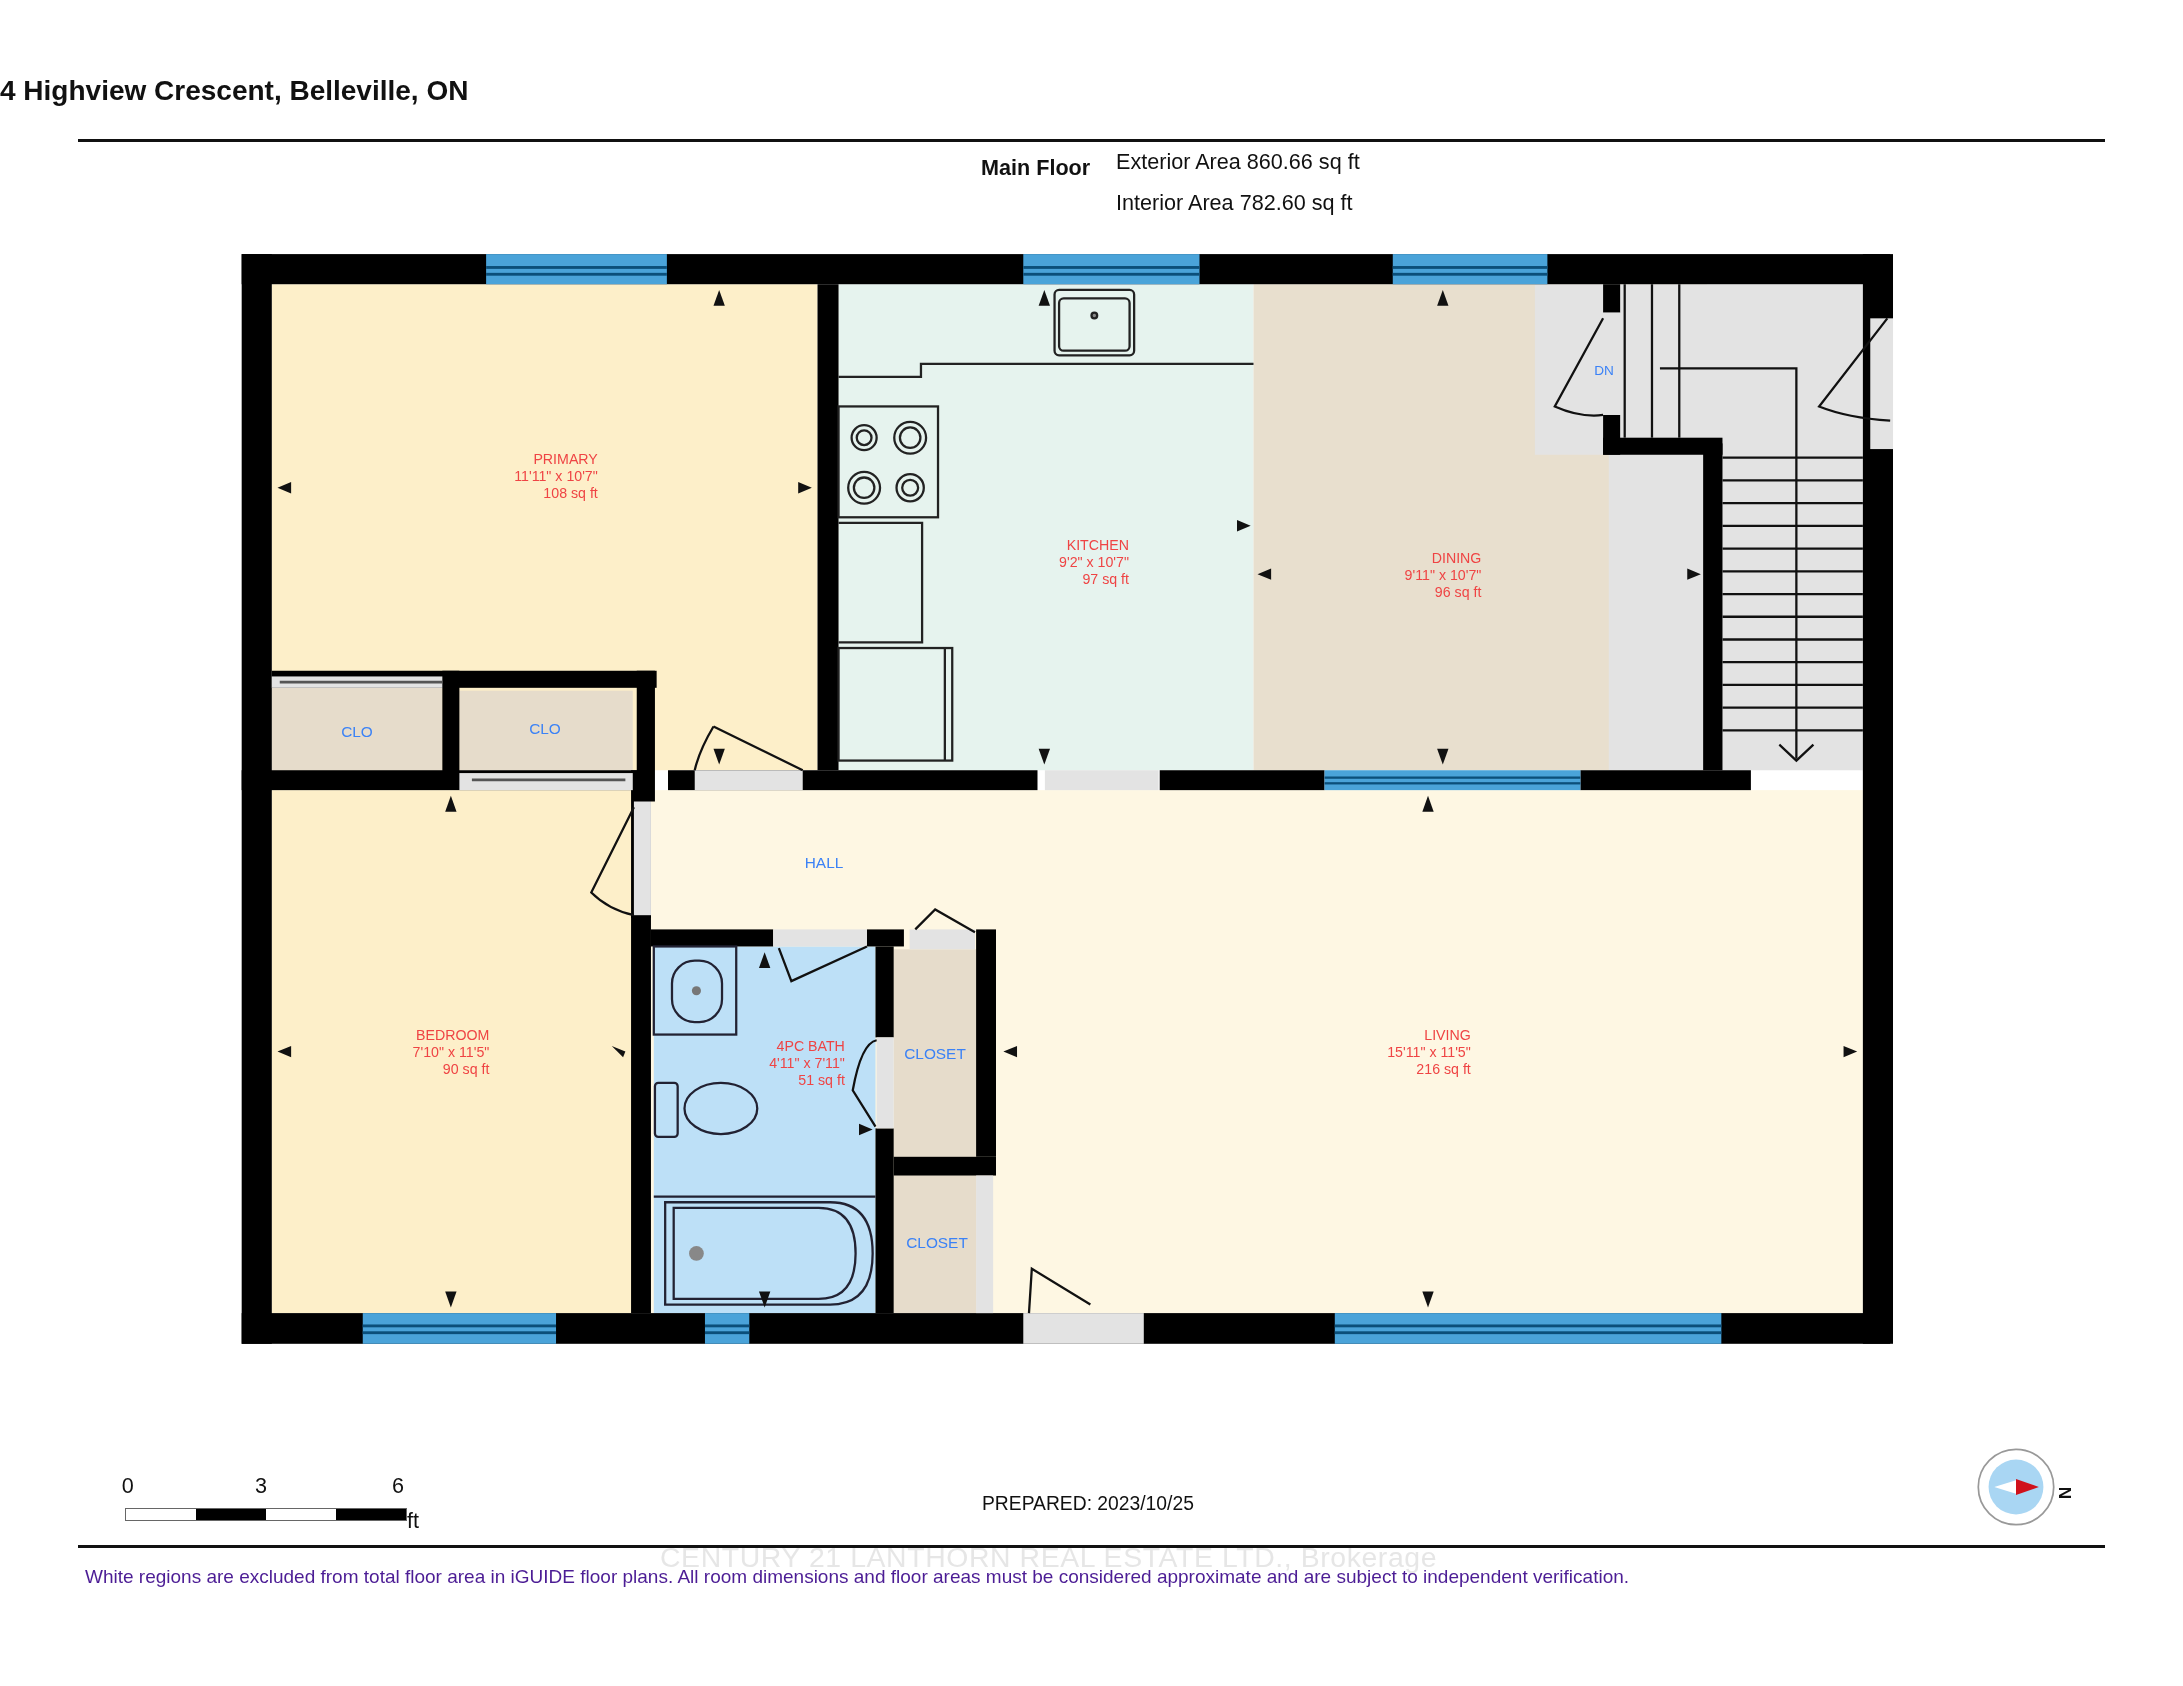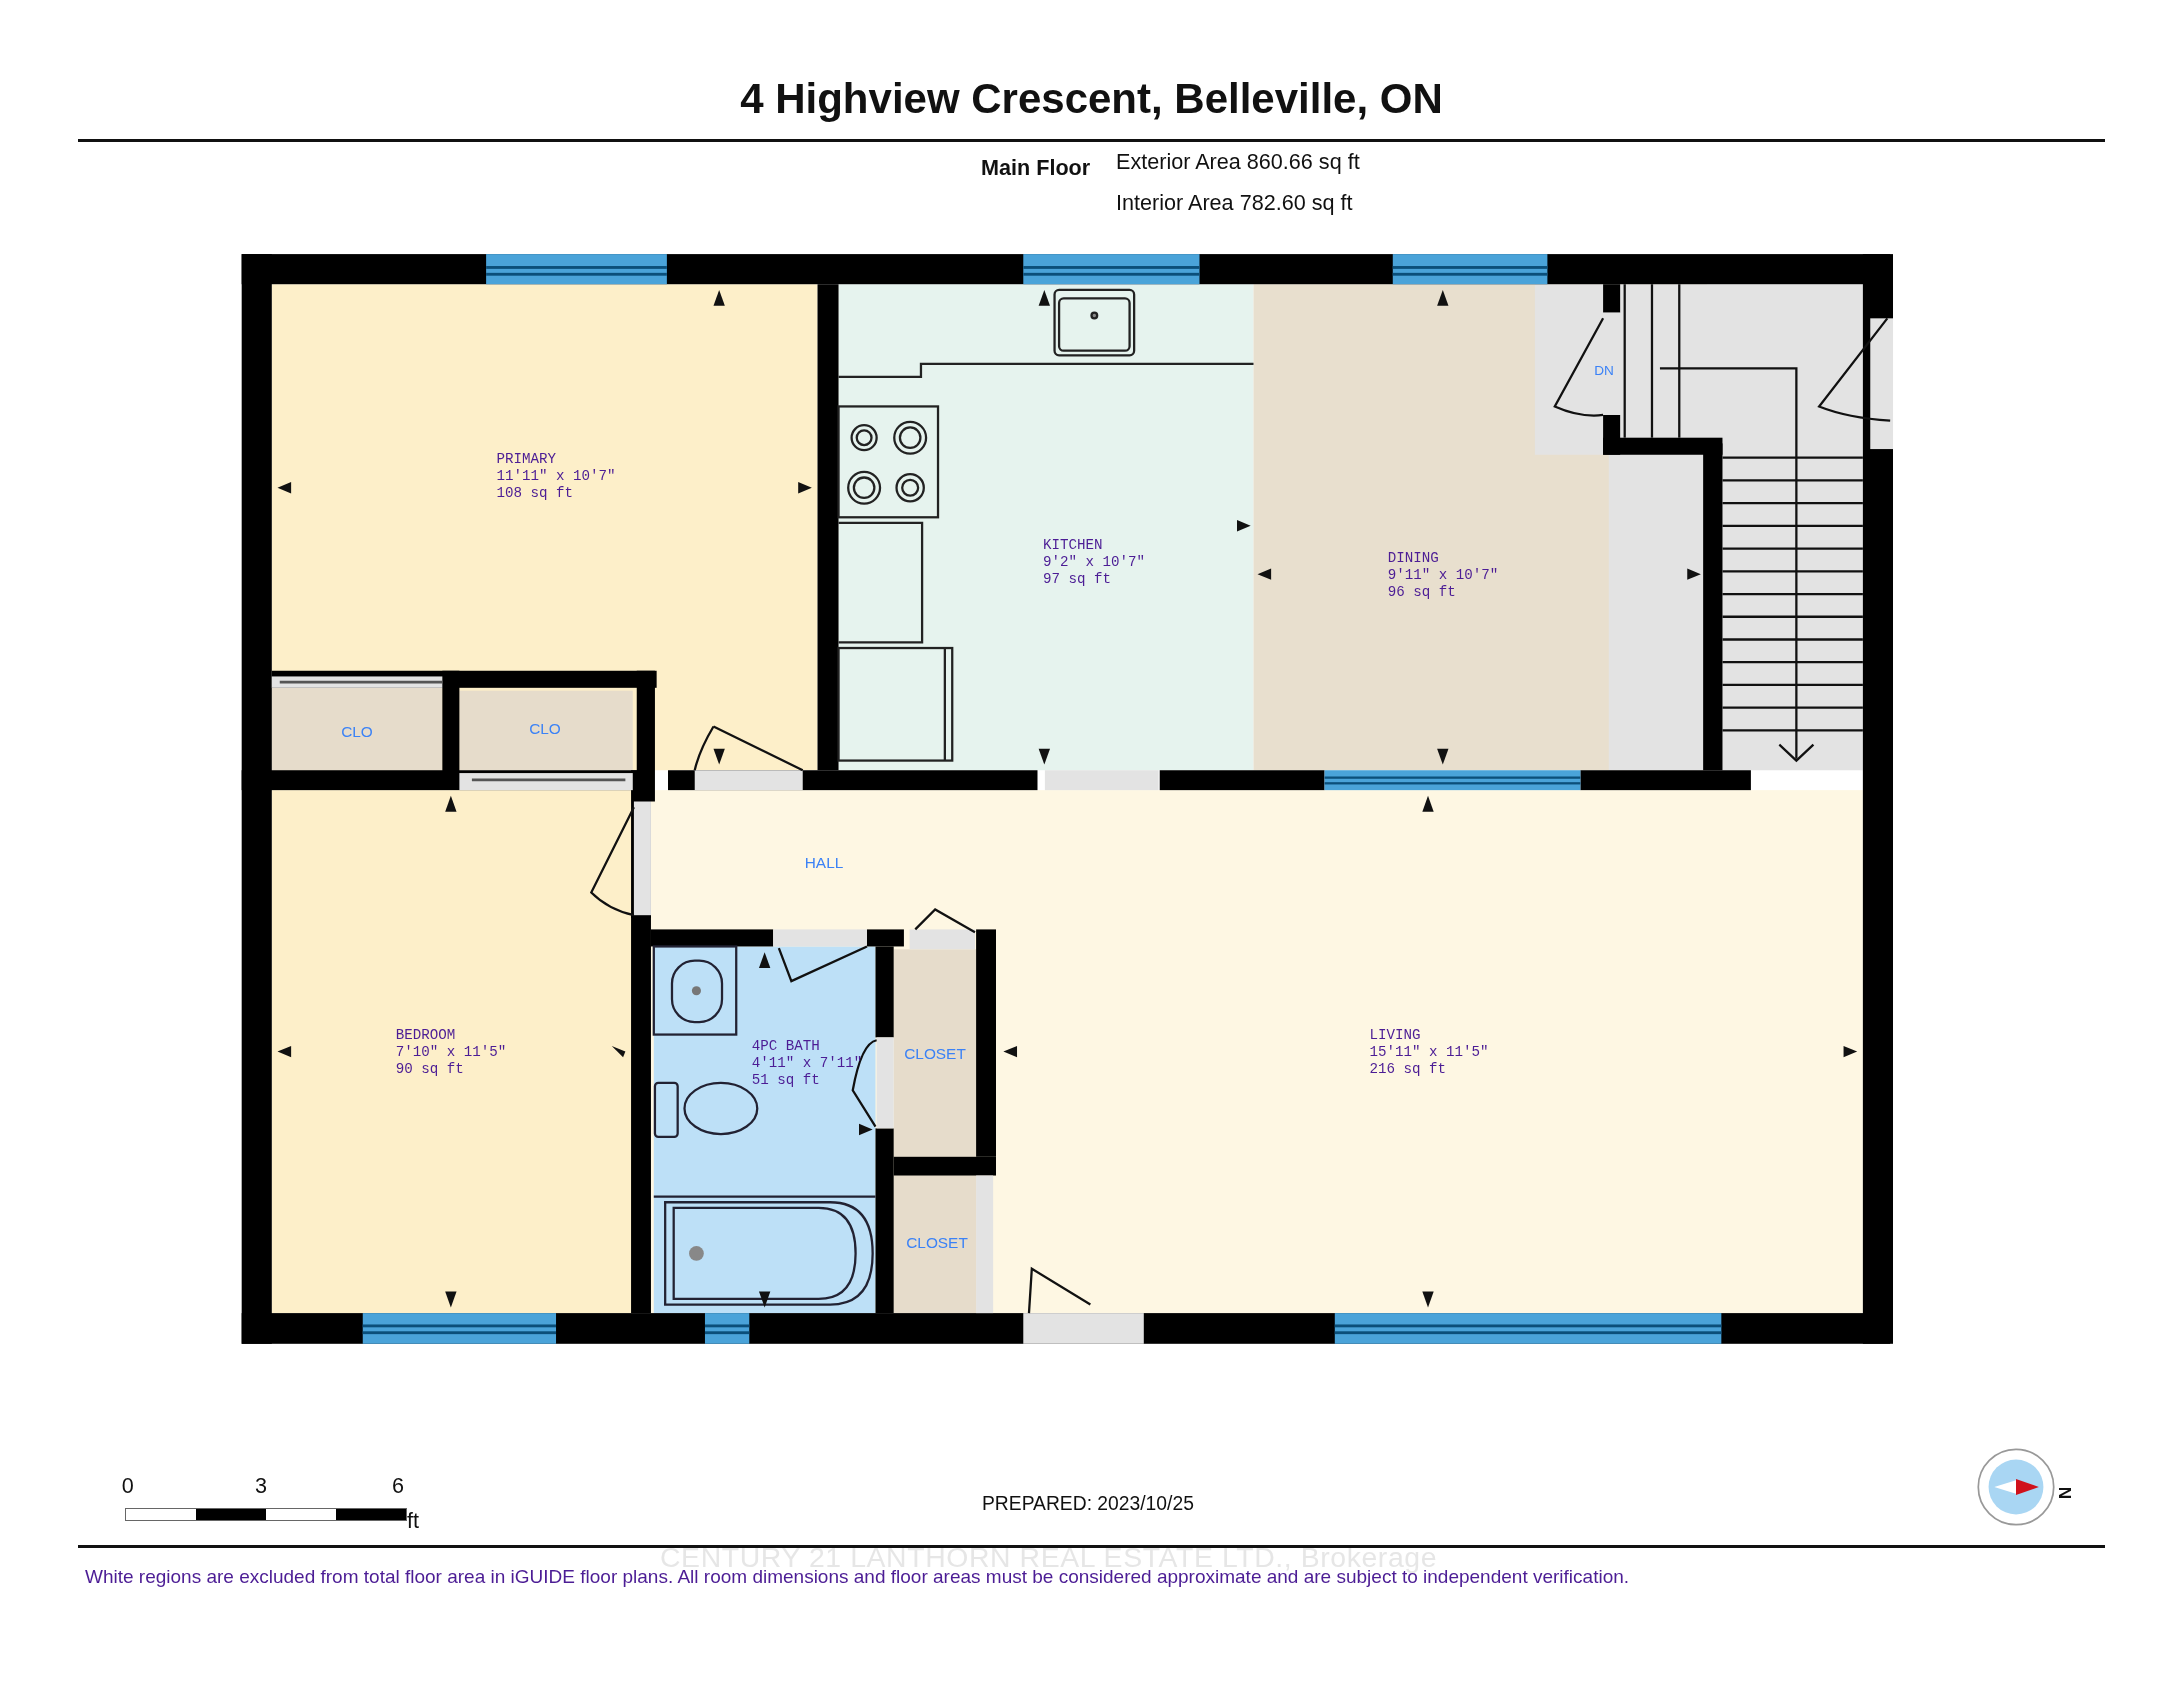--- a/index.html
+++ b/index.html
@@ -1,23 +1,23 @@
 <!DOCTYPE html>
 <html style="font-size:9px"><head>
 <meta charset="utf-8">
 <style>
   html,body{margin:0;padding:0;background:#ffffff;}
   body{width:2183px;height:1686px;position:relative;overflow:hidden;font-family:"Liberation Sans",sans-serif;color:#111;}
   .abs{position:absolute;}
-  #title{left:0;width:2183px;top:75px;text-align:center;font-size:42px;font-weight:bold;letter-spacing:0px;}
+  #title{left:0;width:2183px;top:75px;font-size:28px;font-weight:bold;letter-spacing:0px;}
   .rule{background:#111;height:3.4px;}
   #floor-name{left:981px;top:155px;font-size:21.6px;font-weight:bold;}
   .area-line{font-size:21.6px;left:1116px;}
   #plan{left:0;top:0;width:2183px;height:1686px;}
-  .room-label{position:absolute;text-align:left;font-size:14.2px;line-height:17px;color:#4c1d95;transform:translate(-50%,-50%);white-space:nowrap;font-family:Liberation Mono, monospace;}
+  .room-label{position:absolute;text-align:right;font-size:14.2px;line-height:17px;color:#ef4444;transform:translate(-50%,-50%);white-space:nowrap;}
   .small-label{position:absolute;font-size:15.4px;color:#3b82f6;transform:translate(-50%,-50%);white-space:nowrap;}
   #scale-wrap{left:119px;top:1473px;}
   .scale-num{position:absolute;font-size:21.6px;top:0;}
   #prepared{left:982px;top:1493px;font-size:19.3px;}
   #disclaimer{left:85px;top:1566px;font-size:19px;color:#4c1d95;}
   #watermark{left:660px;top:1541px;font-size:28.4px;color:rgba(200,200,200,0.45);letter-spacing:0.6px;white-space:nowrap;}
 </style>
 </head>
 <body>
 

